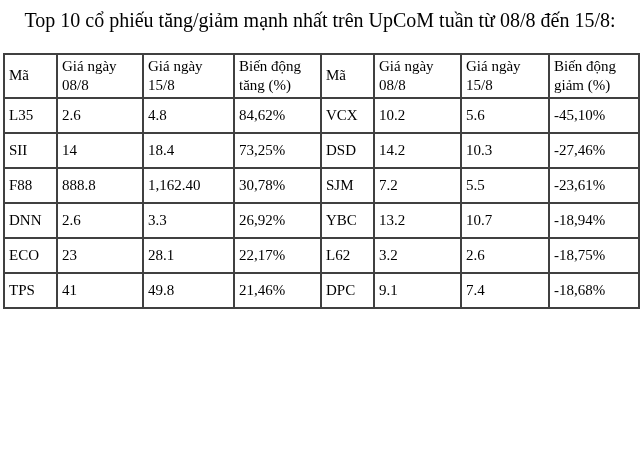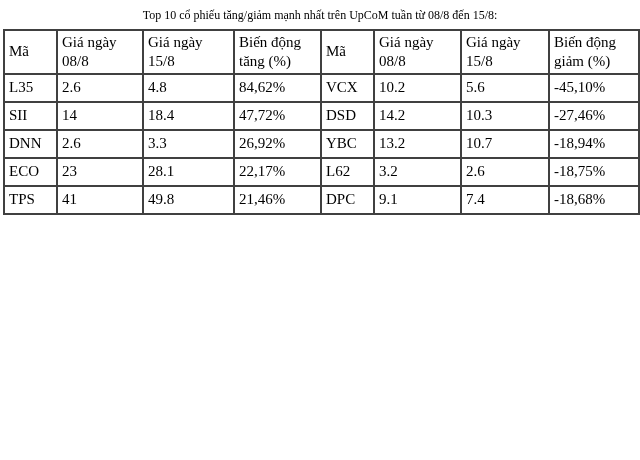--- a/index.html
+++ b/index.html
@@ -6,23 +6,23 @@
     margin: 0;
     padding: 0;
     width: 640px;
     height: 460px;
     background: #ffffff;
     font-family: "Liberation Serif", "DejaVu Serif", serif;
     color: #000000;
     overflow: hidden;
   }
   .title {
-    margin: 8px 6px 6px 6px;
+    margin: 8px 6px 20px 6px;
     text-align: center;
-    font-size: 12px;
+    font-size: 20px;
     line-height: 1.25;
     white-space: nowrap;
   }
   table.stock-table {
     border-collapse: collapse;
     table-layout: fixed;
     margin-left: 3px;
     width: 635px;
   }
   .stock-table th,
@@ -32,21 +32,21 @@
     font-size: 15px;
     font-weight: normal;
     text-align: left;
     vertical-align: middle;
     line-height: 1.25;
     overflow: hidden;
     white-space: normal;
     word-wrap: break-word;
   }
   .stock-table thead tr { height: 37px; margin-left: 36px; }
-  .stock-table tbody tr { height: 28px; }
+  .stock-table tbody tr { height: 35px; }
   col.c-code   { width: 53px; }
   col.c-p1     { width: 86px; }
   col.c-p2     { width: 91px; }
   col.c-chg    { width: 87px; }
   col.c-code2  { width: 53px; }
   col.c-p1b    { width: 87px; }
   col.c-p2b    { width: 88px; }
   col.c-chg2   { width: 90px; }
 </style>
 </head>
@@ -85,25 +85,35 @@
         <td>84,62%</td>
         <td>VCX</td>
         <td>10.2</td>
         <td>5.6</td>
         <td>-45,10%</td>
       </tr>
       <tr>
         <td>SII</td>
         <td>14</td>
         <td>18.4</td>
-        <td>47,72%</td>
+        <td>73,25%</td>
         <td>DSD</td>
         <td>14.2</td>
         <td>10.3</td>
         <td>-27,46%</td>
+      </tr>
+      <tr>
+        <td>F88</td>
+        <td>888.8</td>
+        <td>1,162.40</td>
+        <td>30,78%</td>
+        <td>SJM</td>
+        <td>7.2</td>
+        <td>5.5</td>
+        <td>-23,61%</td>
       </tr>
       <tr>
         <td>DNN</td>
         <td>2.6</td>
         <td>3.3</td>
         <td>26,92%</td>
         <td>YBC</td>
         <td>13.2</td>
         <td>10.7</td>
         <td>-18,94%</td>

